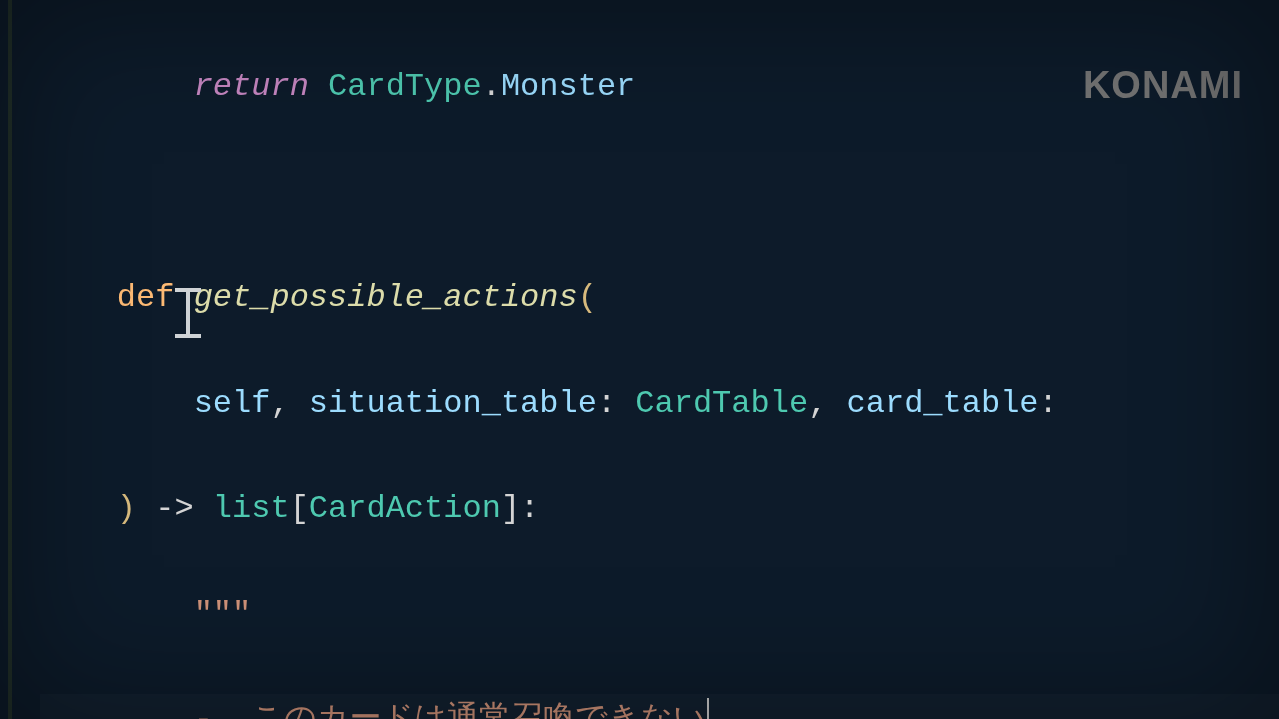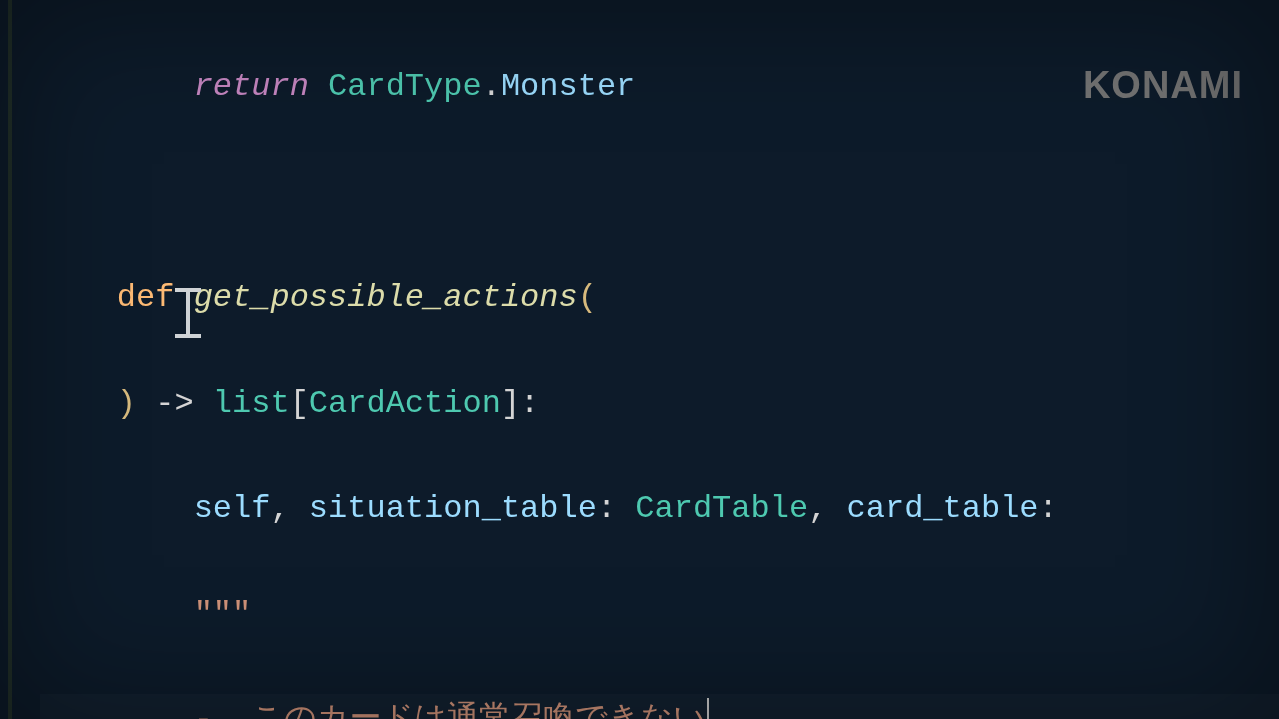--- a/index.html
+++ b/index.html
@@ -116,22 +116,22 @@
 </head>
 <body>
 
 <div class="gutter"></div>
 <div class="gutter-mark"></div>
 
 <div class="editor">
 <span class="line">        <span class="kw-return">return</span> <span class="cls">CardType</span><span class="punct">.</span><span class="prop">Monster</span></span>
 <span class="line"> </span>
 <span class="line">    <span class="kw-def">def</span> <span class="fnname">get_possible_actions</span><span class="paren-y">(</span></span>
+<span class="line">        <span class="selfvar">self</span><span class="punct">, </span><span class="param">situation_table</span><span class="punct">: </span><span class="cls">CardTable</span><span class="punct">, </span><span class="param">card_table</span><span class="punct">:</span></span>
 <span class="line">    <span class="paren-y">)</span> <span class="op">-&gt;</span> <span class="kw-builtin">list</span><span class="punct">[</span><span class="cls">CardAction</span><span class="punct">]:</span></span>
-<span class="line">        <span class="selfvar">self</span><span class="punct">, </span><span class="param">situation_table</span><span class="punct">: </span><span class="cls">CardTable</span><span class="punct">, </span><span class="param">card_table</span><span class="punct">:</span></span>
 <span class="line">        <span class="str">"""</span></span>
 <span class="line current-line">        <span class="str">-  このカードは通常召喚できない</span><span class="cursor-caret"></span></span>
 
 
 
 
 
 </div>
 
 <div class="i-beam">

